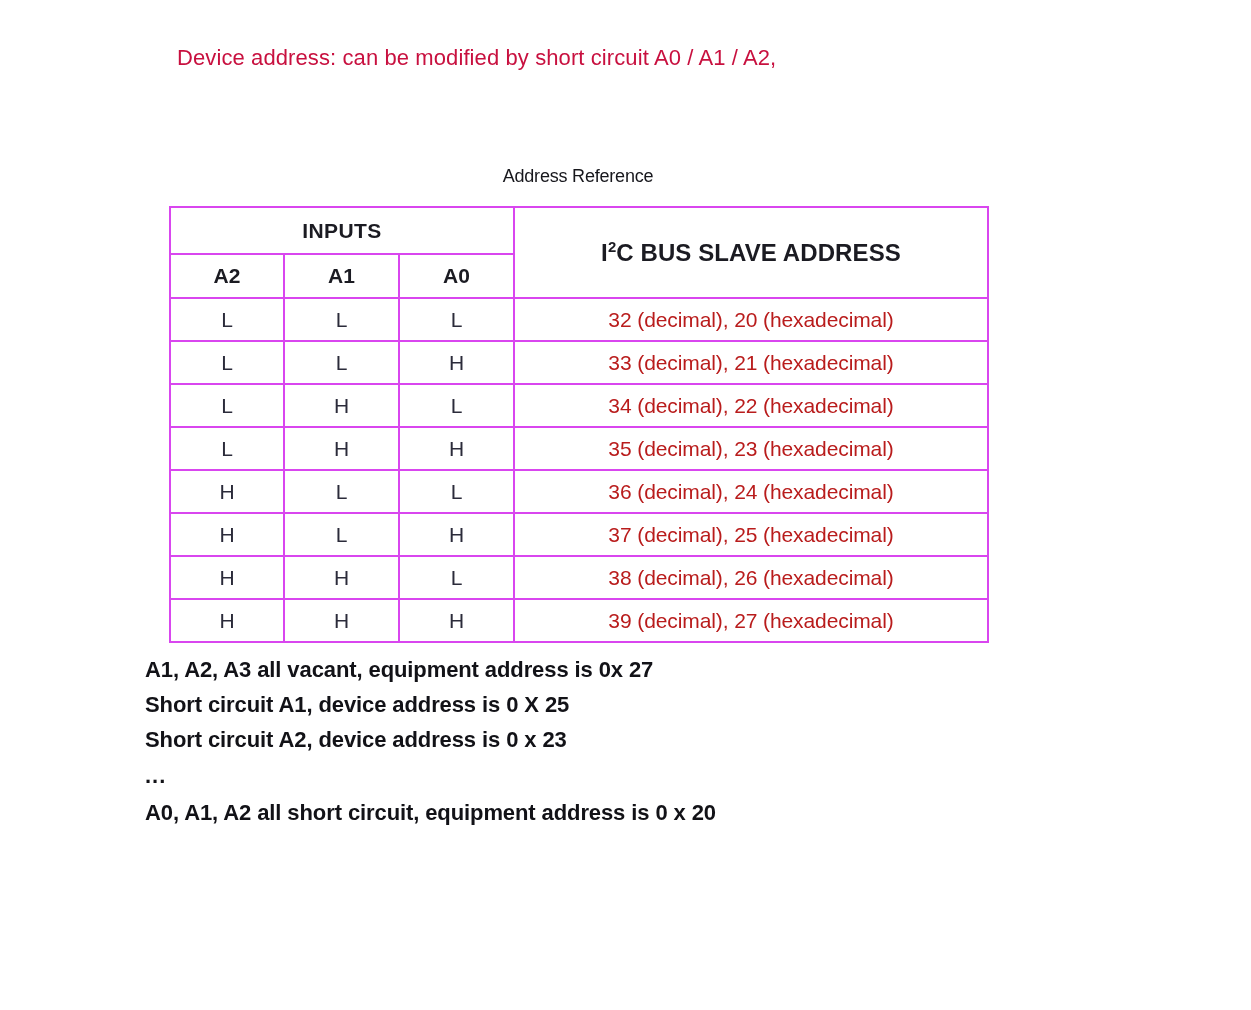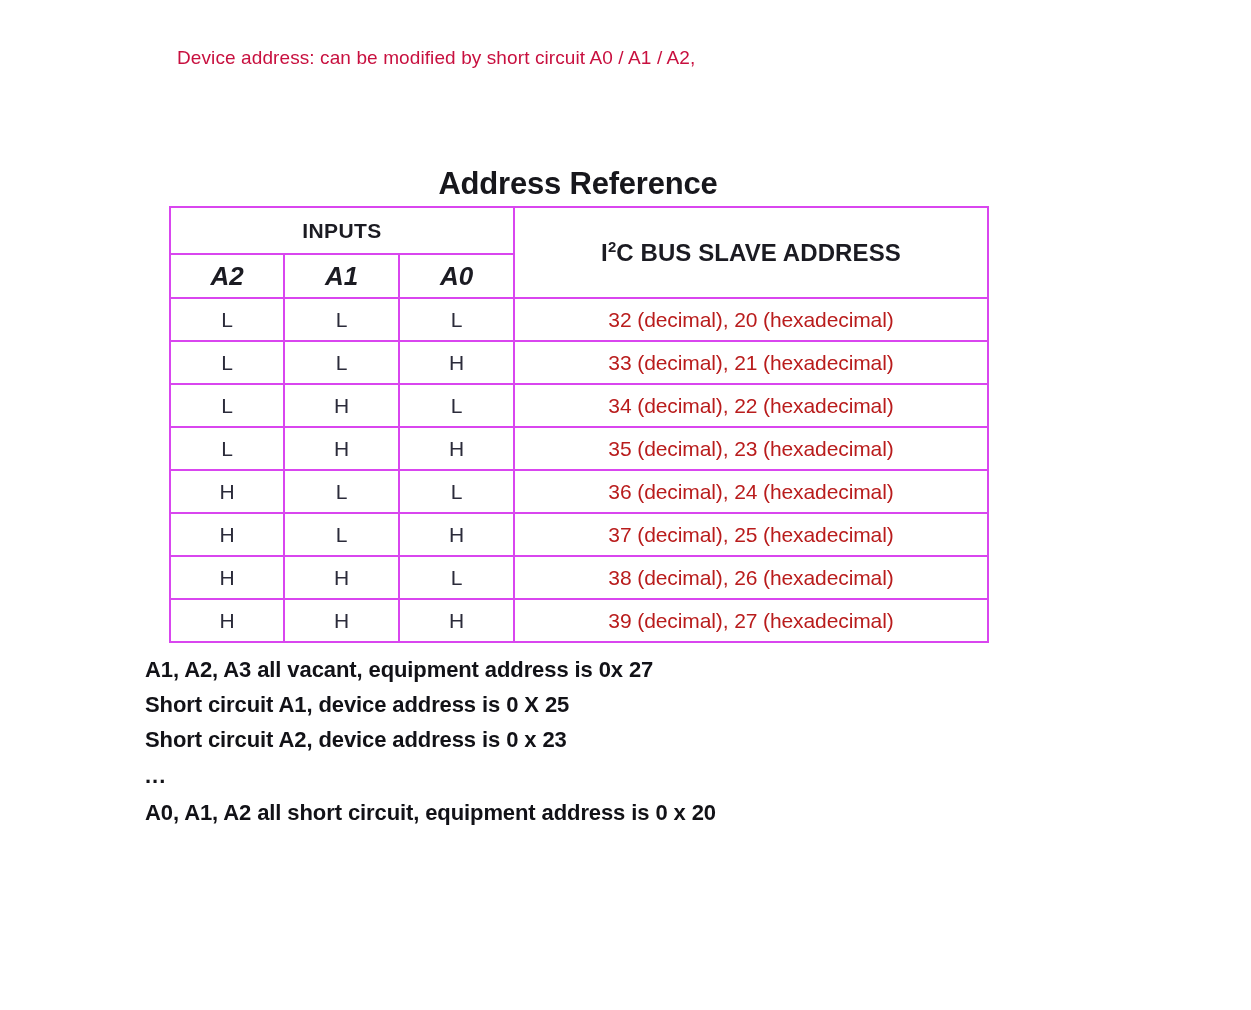--- a/index.html
+++ b/index.html
@@ -15,37 +15,37 @@
     overflow: hidden;
   }
 
   
   .intro {
     position: absolute;
     left: 177px;
     top: 33px;
     width: 1000px;
     color: #C8103F;
-    font-size: 19px;
+    font-size: 22px;
     line-height: 50px;
     font-weight: 400;
     letter-spacing: 0.1px;
     white-space: nowrap;
   }
   .intro .line { display: block; }
 
   
   .table-title {
     position: absolute;
     left: 169px;
     top: 166px;
     width: 818px;
     text-align: center;
-    font-size: 31px;
-    font-weight: bold;
+    font-size: 18px;
+    font-weight: normal;
     color: #17171c;
     letter-spacing: -0.2px;
   }
 
   
   .addr-table {
     position: absolute;
     left: 169px;
     top: 206px;
     width: 818px;
@@ -75,23 +75,22 @@
     font-weight: bold;
     letter-spacing: 0.1px;
   }
   .addr-table th.i2c-head sup {
     font-size: 0.62em;
     vertical-align: super;
     line-height: 0;
   }
   .addr-table th.sub-head {
     height: 42px;
-    font-size: 26px;
-    font-weight: bold;
-    font-style: italic;
+    font-size: 21px;
+    font-weight: bold;
   }
   .addr-table td.logic {
     height: 41px;
     font-size: 21px;
     font-weight: normal;
     color: #2b2b3a;
   }
   .addr-table td.addr-val {
     height: 41px;
     font-size: 21px;

